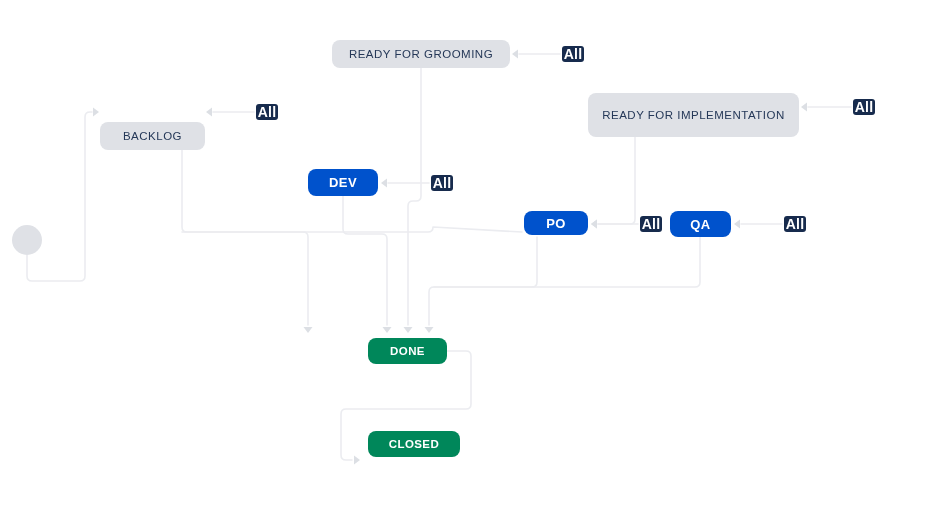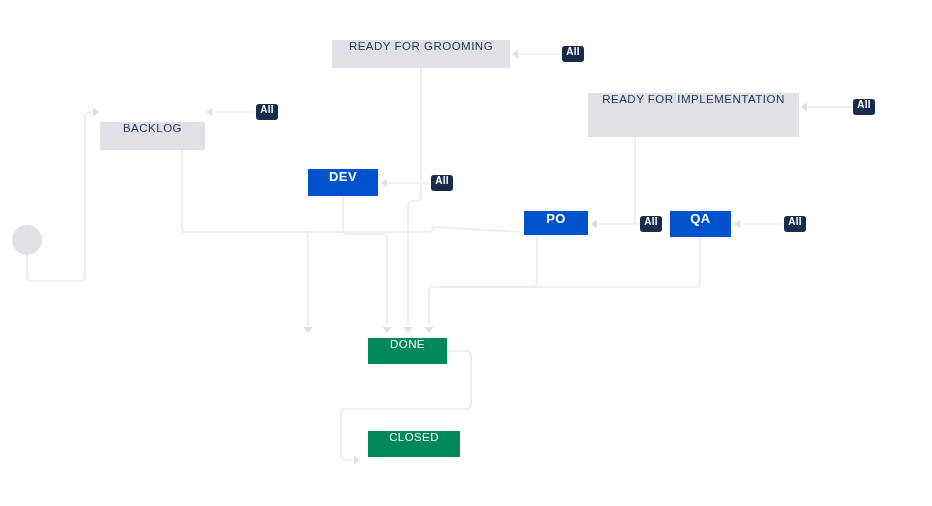--- a/index.html
+++ b/index.html
@@ -23,23 +23,23 @@
     position: absolute;
     left: 0;
     top: 0;
     width: 932px;
     height: 506px;
   }
   .node {
     position: absolute;
     box-sizing: border-box;
     display: flex;
-    align-items: flex-start;
+    align-items: center;
     justify-content: center;
-    border-radius: 0;
+    border-radius: 8px;
     letter-spacing: 0.3px;
     white-space: nowrap;
     user-select: none;
   }
   .node-status {
     background: #dfe1e6;
     color: #253858;
     font-size: 11.5px;
     font-weight: 400;
     letter-spacing: 0.5px;
@@ -48,38 +48,38 @@
     background: #0052cc;
     color: #ffffff;
     font-size: 13px;
     font-weight: bold;
     letter-spacing: 0.4px;
   }
   .node-done {
     background: #00875a;
     color: #ffffff;
     font-size: 11.5px;
-    font-weight: normal;
+    font-weight: bold;
     letter-spacing: 0.4px;
   }
   .start-node {
     position: absolute;
     border-radius: 50%;
     background: #dfe1e6;
   }
   .badge {
     position: absolute;
     box-sizing: border-box;
     background: #172b4d;
     color: #ffffff;
-    font-size: 10px;
+    font-size: 14px;
     font-weight: bold;
     border-radius: 3px;
     display: flex;
-    align-items: flex-start;
+    align-items: center;
     justify-content: center;
     letter-spacing: 0.2px;
     user-select: none;
   }
 </style>
 </head>
 <body>
 
 <div id="canvas">
 

